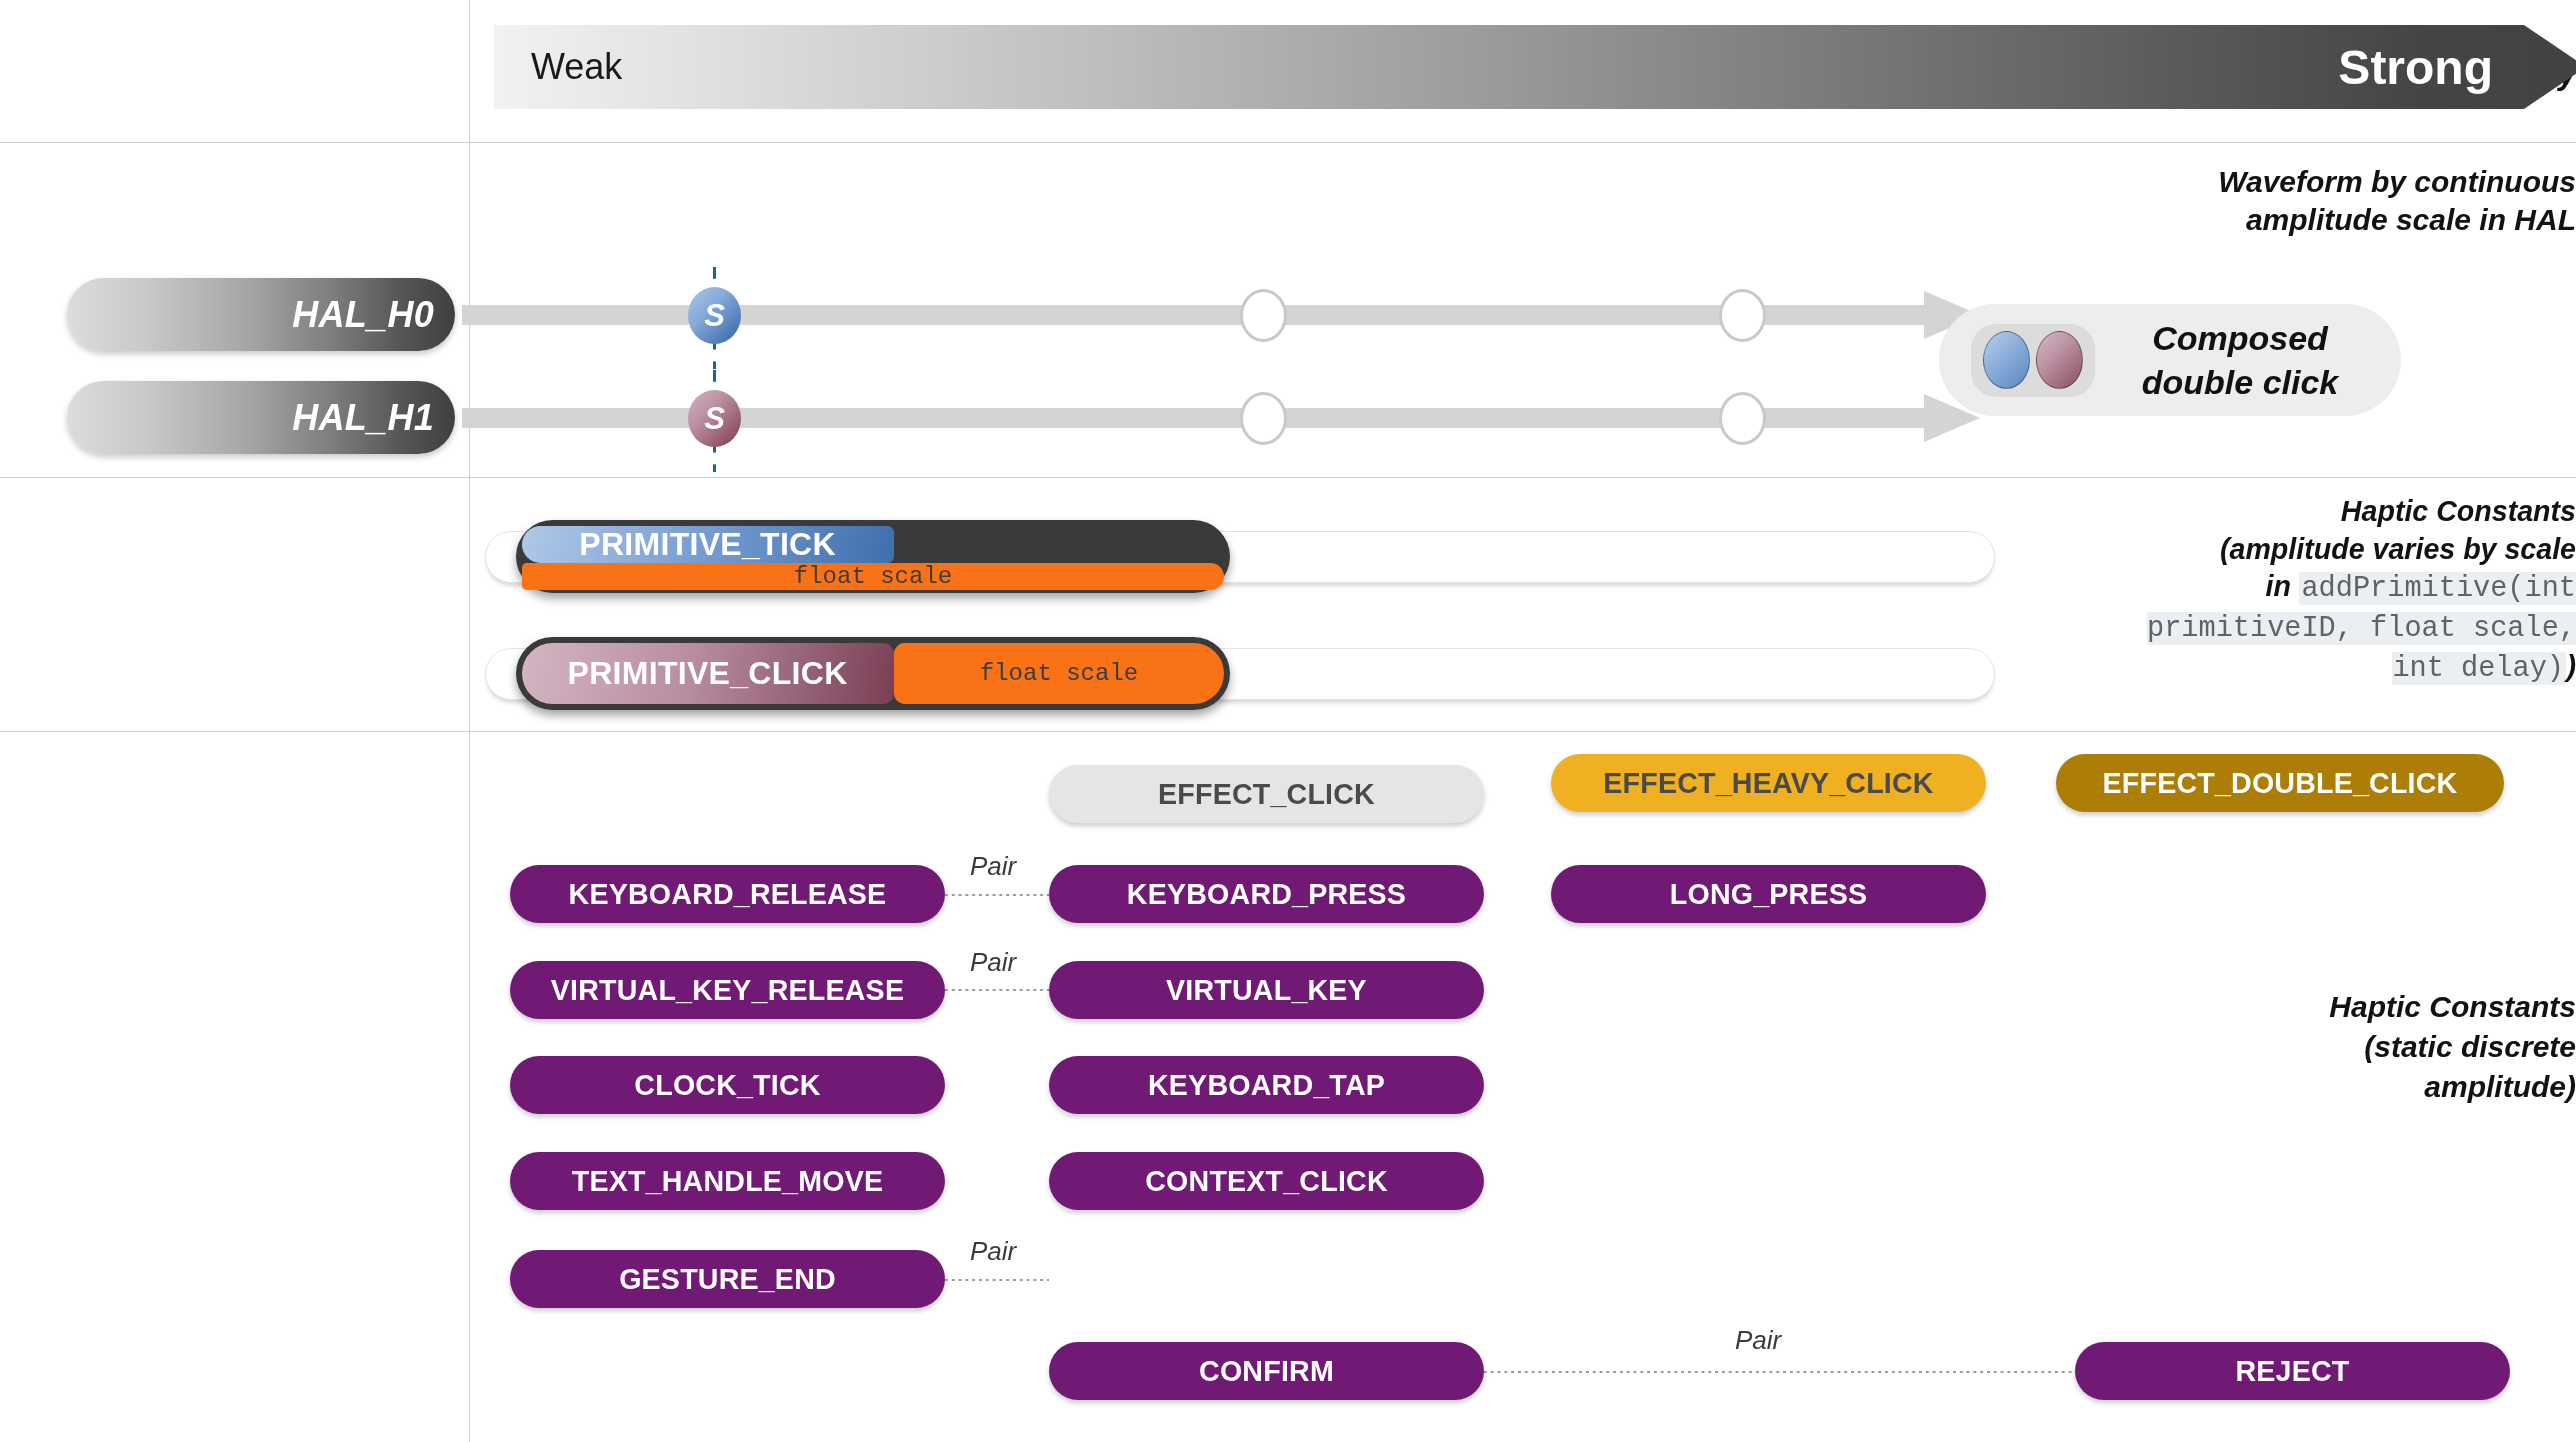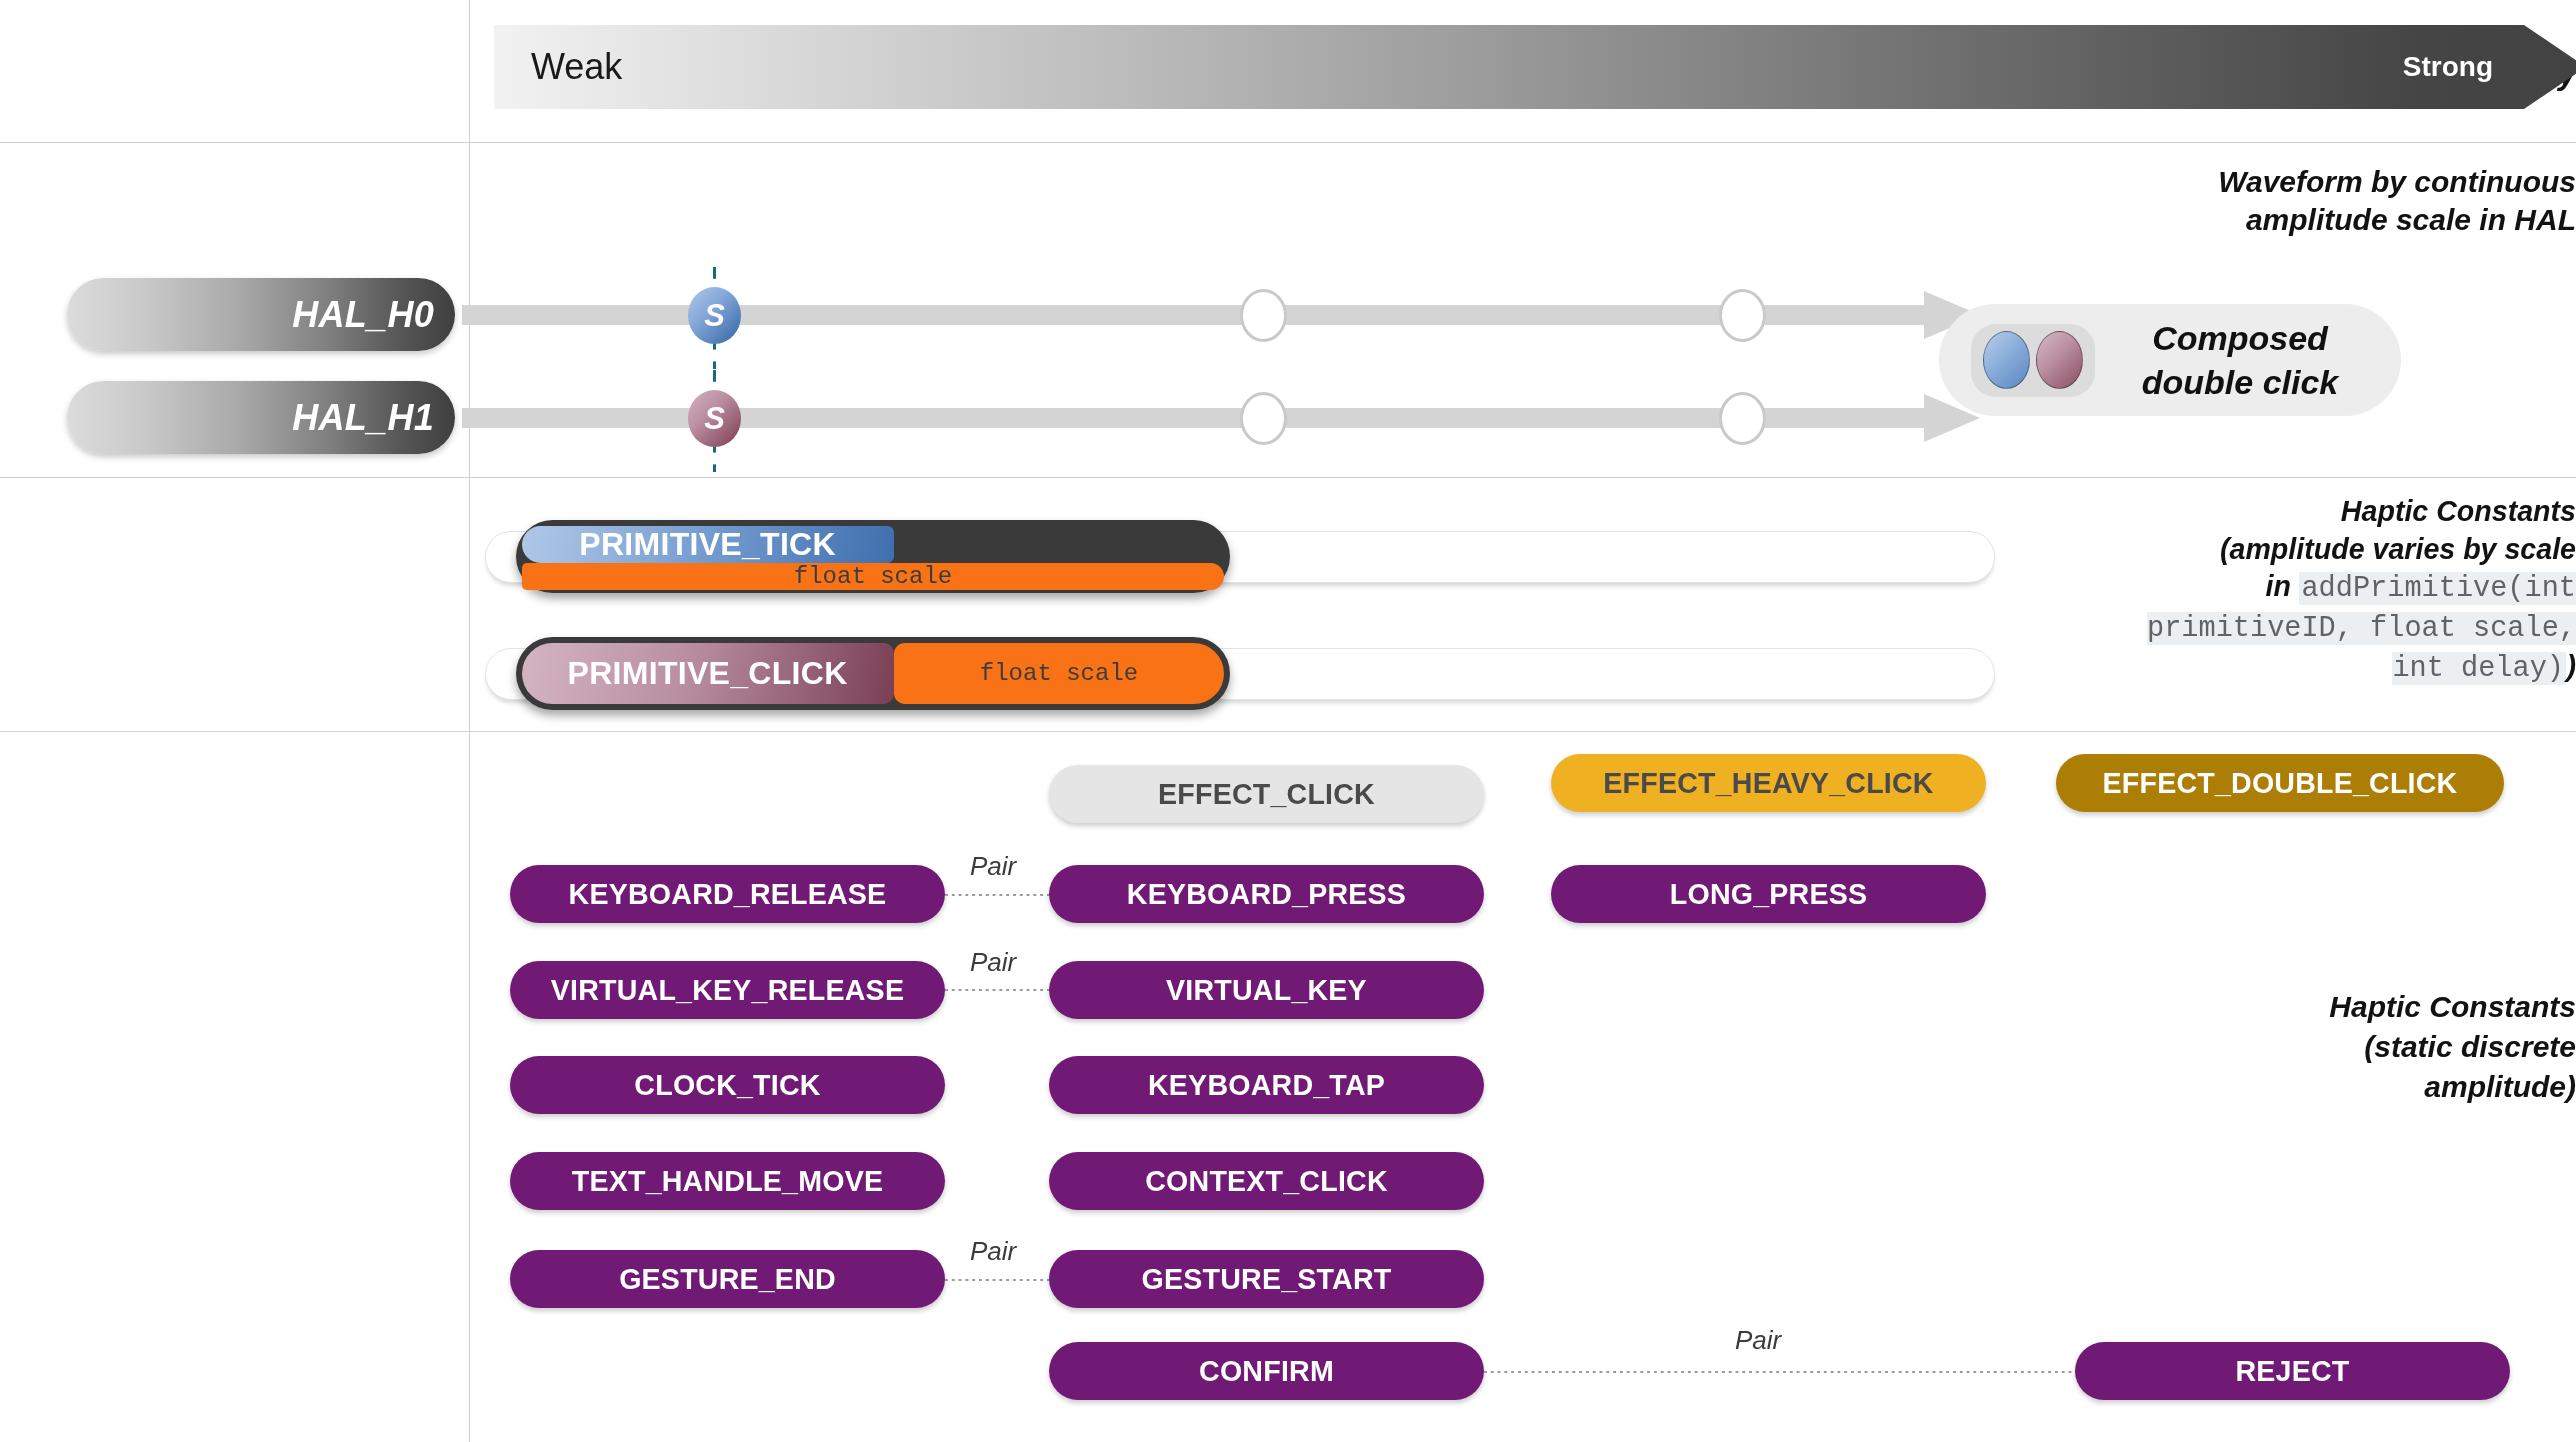--- a/index.html
+++ b/index.html
@@ -39,21 +39,21 @@
     background:linear-gradient(90deg,#f2f2f2 0%,#e2e2e2 9%,#bcbcbc 30%,#9a9a9a 48%,#7a7a7a 64%,#5d5d5d 79%,#454545 92%,#424242 100%);
     -webkit-clip-path:polygon(0 0, 2030px 0, 2092px 42px, 2030px 84px, 0 84px);
     clip-path:polygon(0 0, 2030px 0, 2092px 42px, 2030px 84px, 0 84px);
   }
   .energy-weak{
     position:absolute;left:37px;top:0;height:84px;display:flex;align-items:center;
     font-size:36px;color:#1a1a1a;font-weight:400;
   }
   .energy-strong{
     position:absolute;right:93px;top:0;height:84px;display:flex;align-items:center;
-    font-size:28px;color:#ffffff;font-weight:bold;
+    font-size:48px;color:#ffffff;font-weight:bold;
   }
 
   
   .hal-pill{
     position:absolute;height:73px;width:388px;left:67px;
     border-radius:38px;
     background:linear-gradient(90deg,#dcdcdc 0%,#c9c9c9 20%,#a8a8a8 45%,#7e7e7e 68%,#565656 86%,#3f3f3f 100%);
     box-shadow:0 3.1px 6.2px rgba(0,0,0,.22);
     display:flex;align-items:center;justify-content:flex-end;
     padding-right:21px;box-sizing:border-box;
@@ -286,23 +286,20 @@
   </div>
   <div class="pill green" style="left:1049px;top:1152px;width:435px;">
     <span>CONTEXT_CLICK</span>
   </div>
 
   <div class="pill green" style="left:510px;top:1250px;width:435px;">
     <span>GESTURE_END</span>
   </div>
   <div class="pairlink" style="left:945px;top:1279px;width:104px;"></div>
   <div class="pairlabel" style="left:970px;top:1236px;">Pair</div>
-  <div class="pill green" style="left:1049px;top:1250px;width:435px;">
-    <span>GESTURE_START</span>
-  </div>
 
   <div class="pill green" style="left:1049px;top:1342px;width:435px;">
     <span>CONFIRM</span>
   </div>
   <div class="pairlink" style="left:1484px;top:1371px;width:592px;"></div>
   <div class="pairlabel" style="left:1735px;top:1325px;">Pair</div>
   <div class="pill green" style="left:2075px;top:1342px;width:435px;">
     <span>REJECT</span>
   </div>
 

